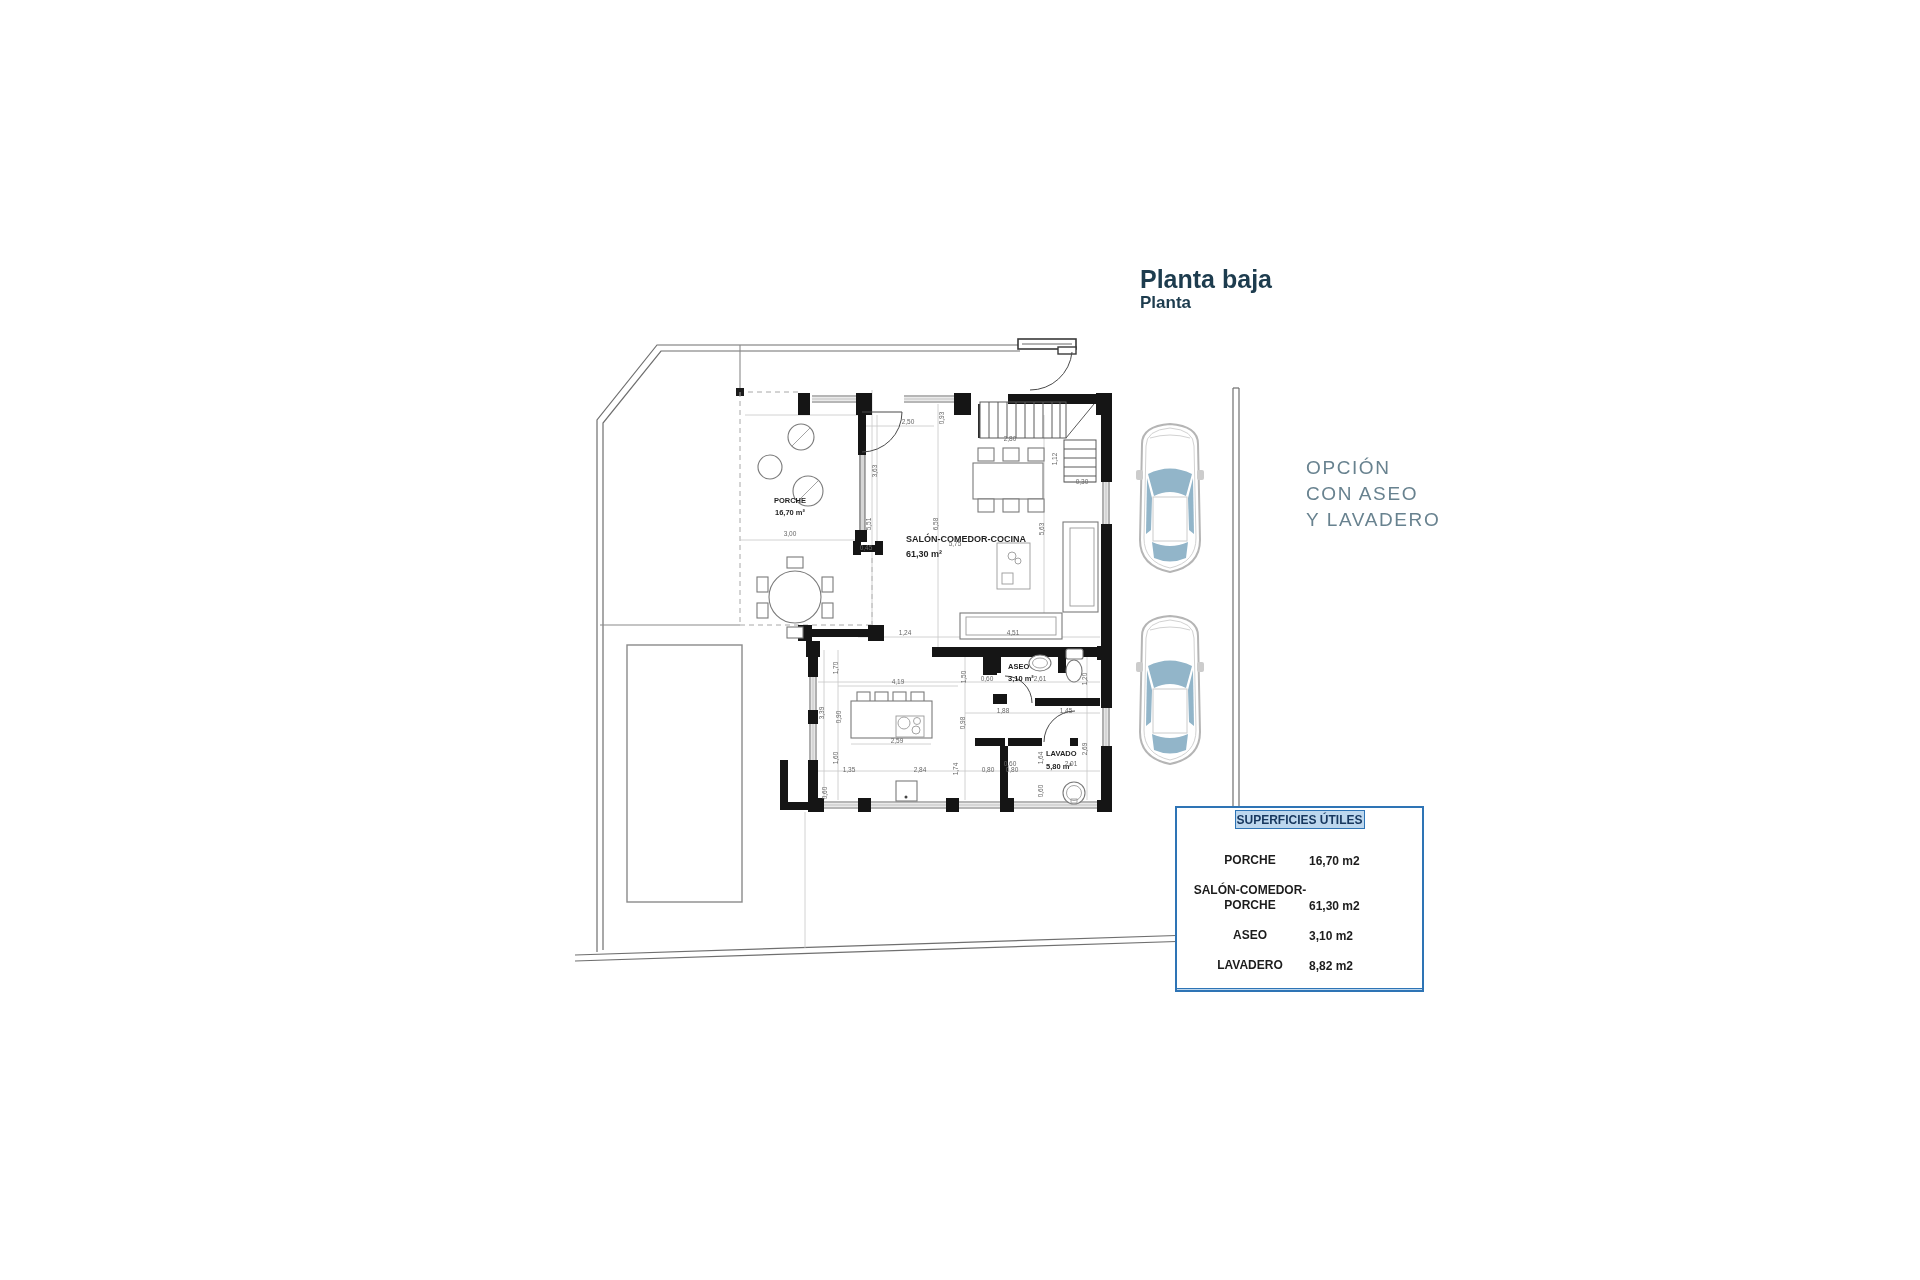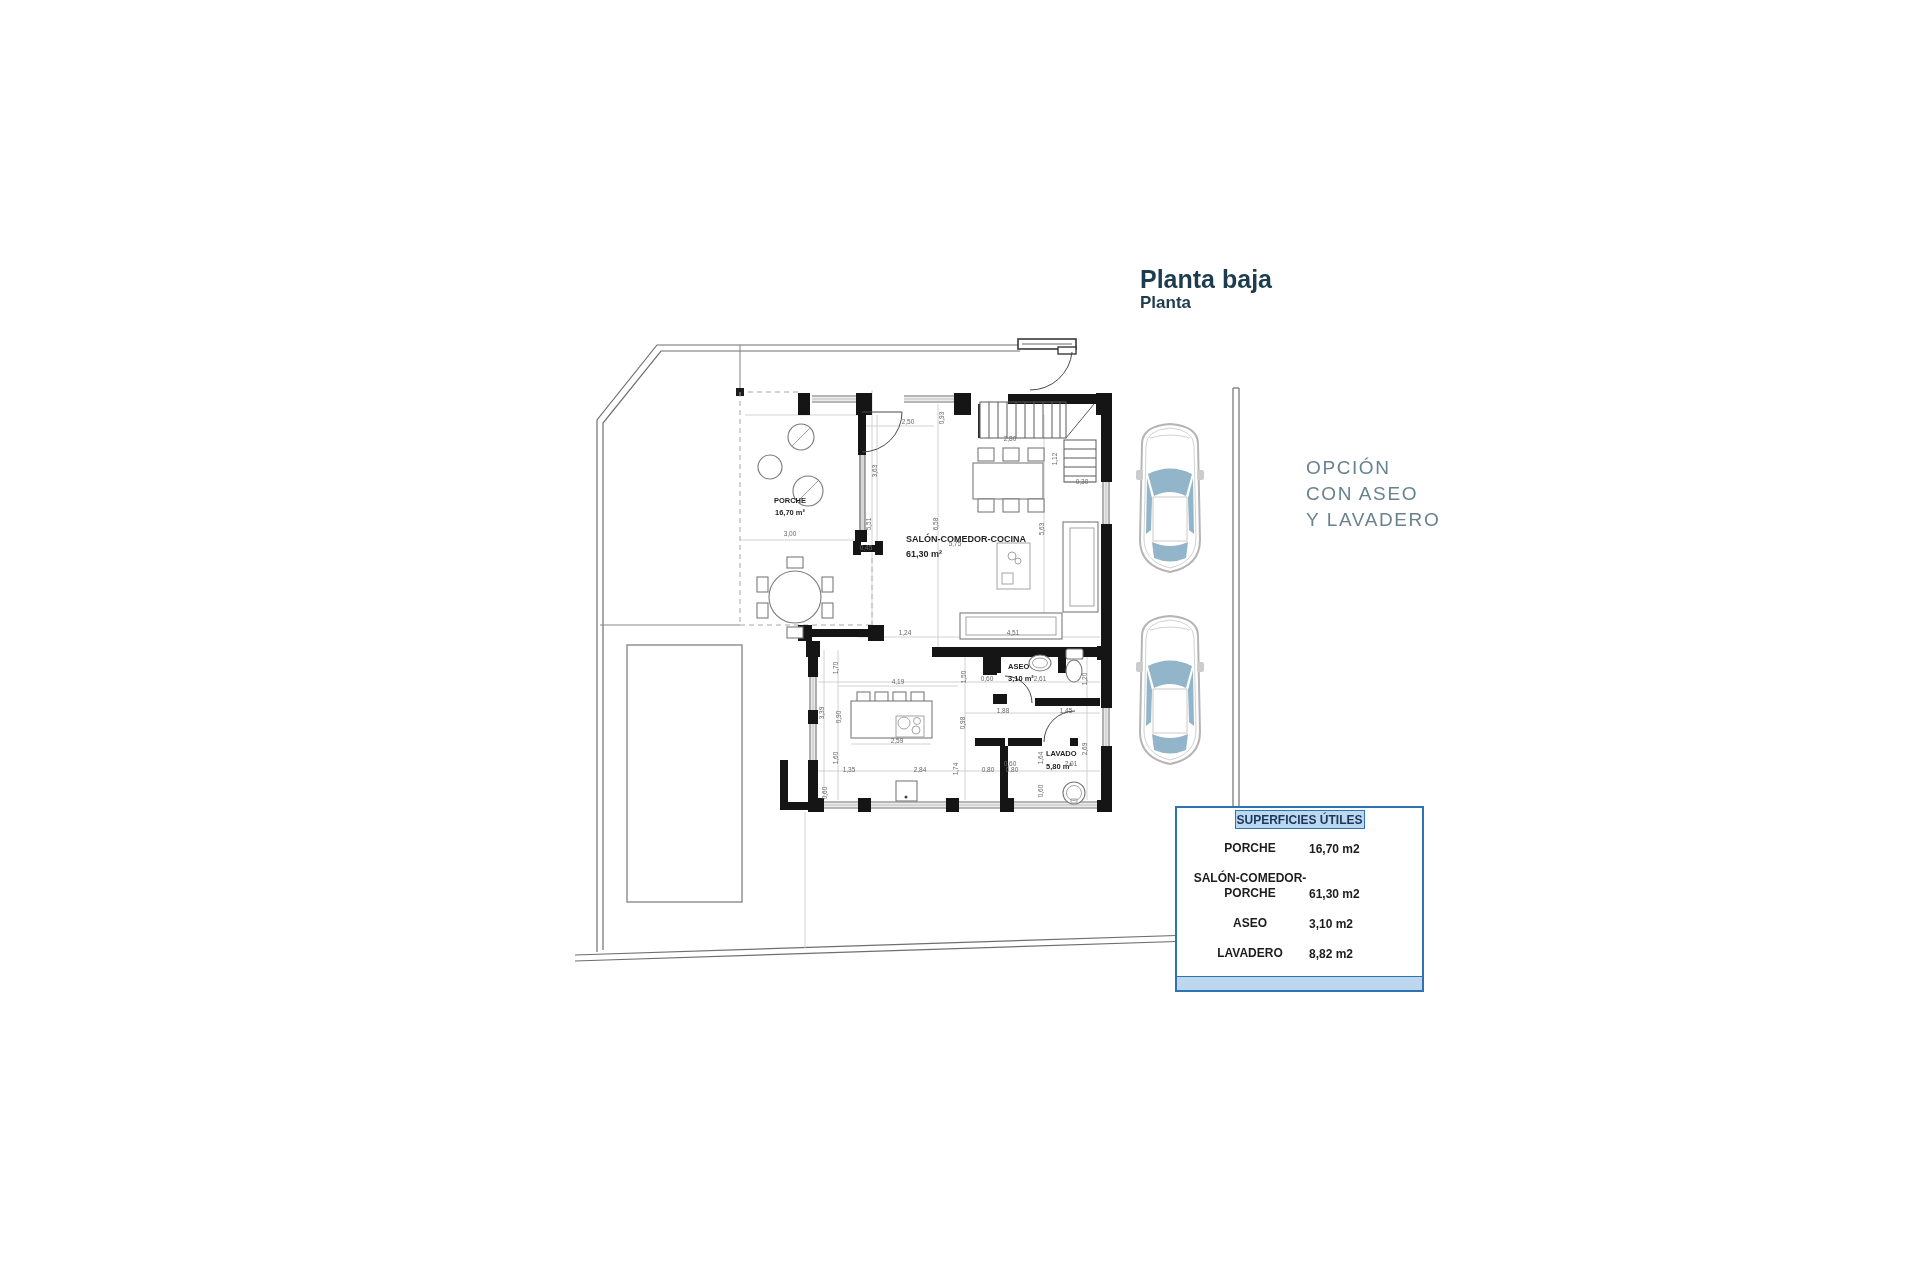--- a/index.html
+++ b/index.html
@@ -24,21 +24,21 @@
   .title-block{position:absolute;left:1140px;top:266px;width:300px;text-align:left;color:#1d3c4e;}
   .title-block .h{font-size:25px;font-weight:700;line-height:27px;}
   .title-block .s{font-size:17px;font-weight:700;line-height:20px;}
 
   .option-note{position:absolute;left:1266px;top:455px;color:#68828f;font-size:19px;
                line-height:26px;letter-spacing:1.6px;font-weight:400;margin-left:40px;}
 
   .surf-table{position:absolute;left:1175px;top:806px;width:249px;height:186px;
               border:2px solid #2e74b5;background:#fff;display:flex;flex-direction:column;
               box-sizing:border-box;}
-  .surf-header{margin:2px auto 0 auto;width:128px;background:#bdd7ee;border:1px solid #2e74b5;
+  .surf-header{margin:2px auto 12px auto;width:128px;background:#bdd7ee;border:1px solid #2e74b5;
                text-align:center;font-size:12px;font-weight:700;color:#17375e;padding:2px 0 1px 0;}
   .surf-rows{flex:1;padding:12px 14px 0 14px;}
   .surf-row{display:flex;align-items:flex-end;margin-bottom:15px;}
   .surf-label{width:118px;text-align:center;font-size:12px;font-weight:700;color:#1c1c1c;line-height:15px;}
   .surf-value{flex:1;text-align:left;font-size:12px;font-weight:700;color:#1c1c1c;padding-right:6px;}
   .surf-footer{height:13px;background:#bdd7ee;border-top:1px solid #2e74b5;}
 </style>
 </head>
 <body>
 

